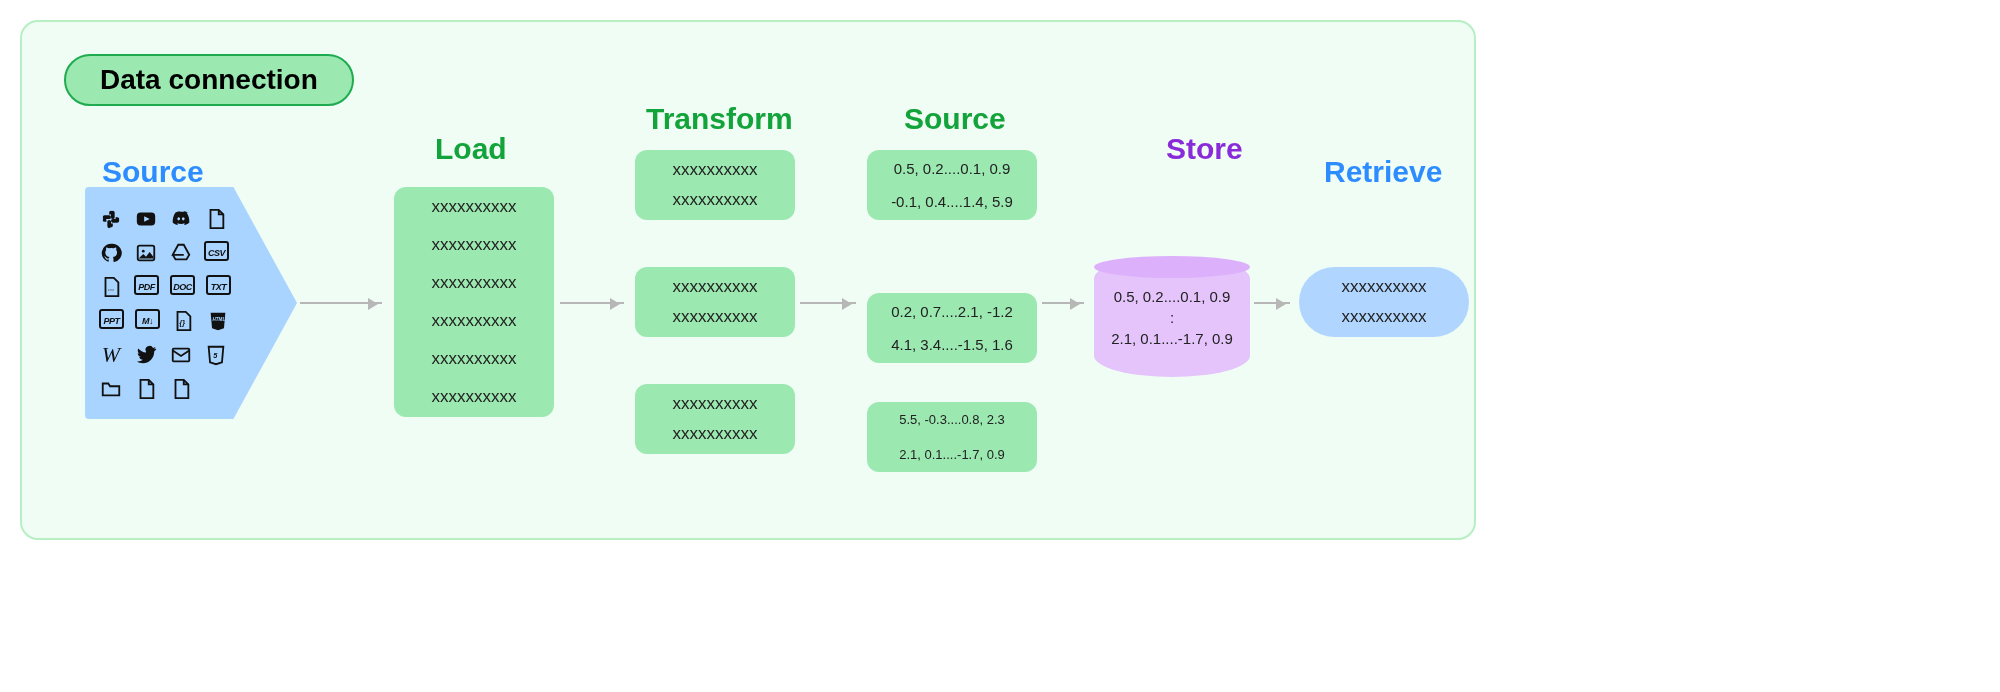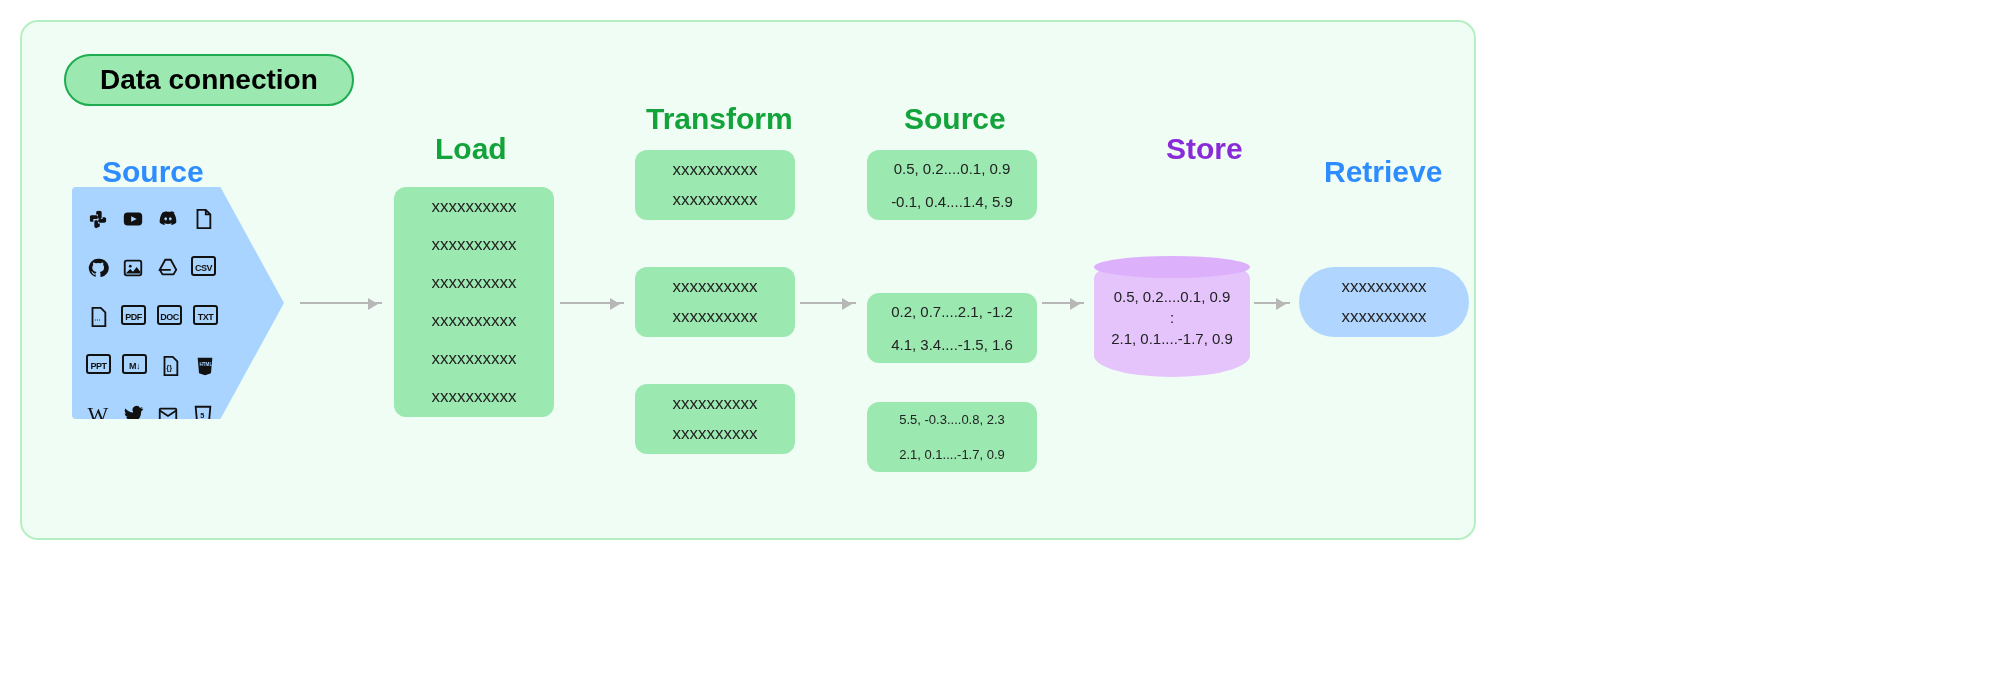--- a/index.html
+++ b/index.html
@@ -33,30 +33,31 @@
     font-weight: 800;
     text-align: center;
   }
   .blue  { color: #2d8cff; margin-top: 23px; }
   .green { color: #12a33a; }
   .purple{ color: #8a2bd9; margin-left: 32px; }
 
   
   .source-shape {
     position: absolute;
-    left: 50px; top: 165px;
+    left: 63px; top: 165px;
     width: 212px; height: 232px;
     background: #a9d4ff;
     clip-path: polygon(0 0, 70% 0, 100% 50%, 70% 100%, 0 100%);
     border-radius: 4px;
     display: flex;
     flex-wrap: wrap;
     align-content: flex-start;
-    gap: 25px 11px;
+    gap: 10px 11px;
     padding: 20px 40px 20px 14px;
+    font-style: italic;
   }
   .source-shape .ic {
     width: 24px; height: 24px;
     display: flex; align-items: center; justify-content: center;
     font-size: 20px; color: #111;
   }
   .ic svg { width: 22px; height: 22px; fill: #111; }
   .ic.small-box {
     border: 2px solid #111; border-radius: 3px;
     font-size: 9px; font-weight: 800; letter-spacing: -0.5px;

